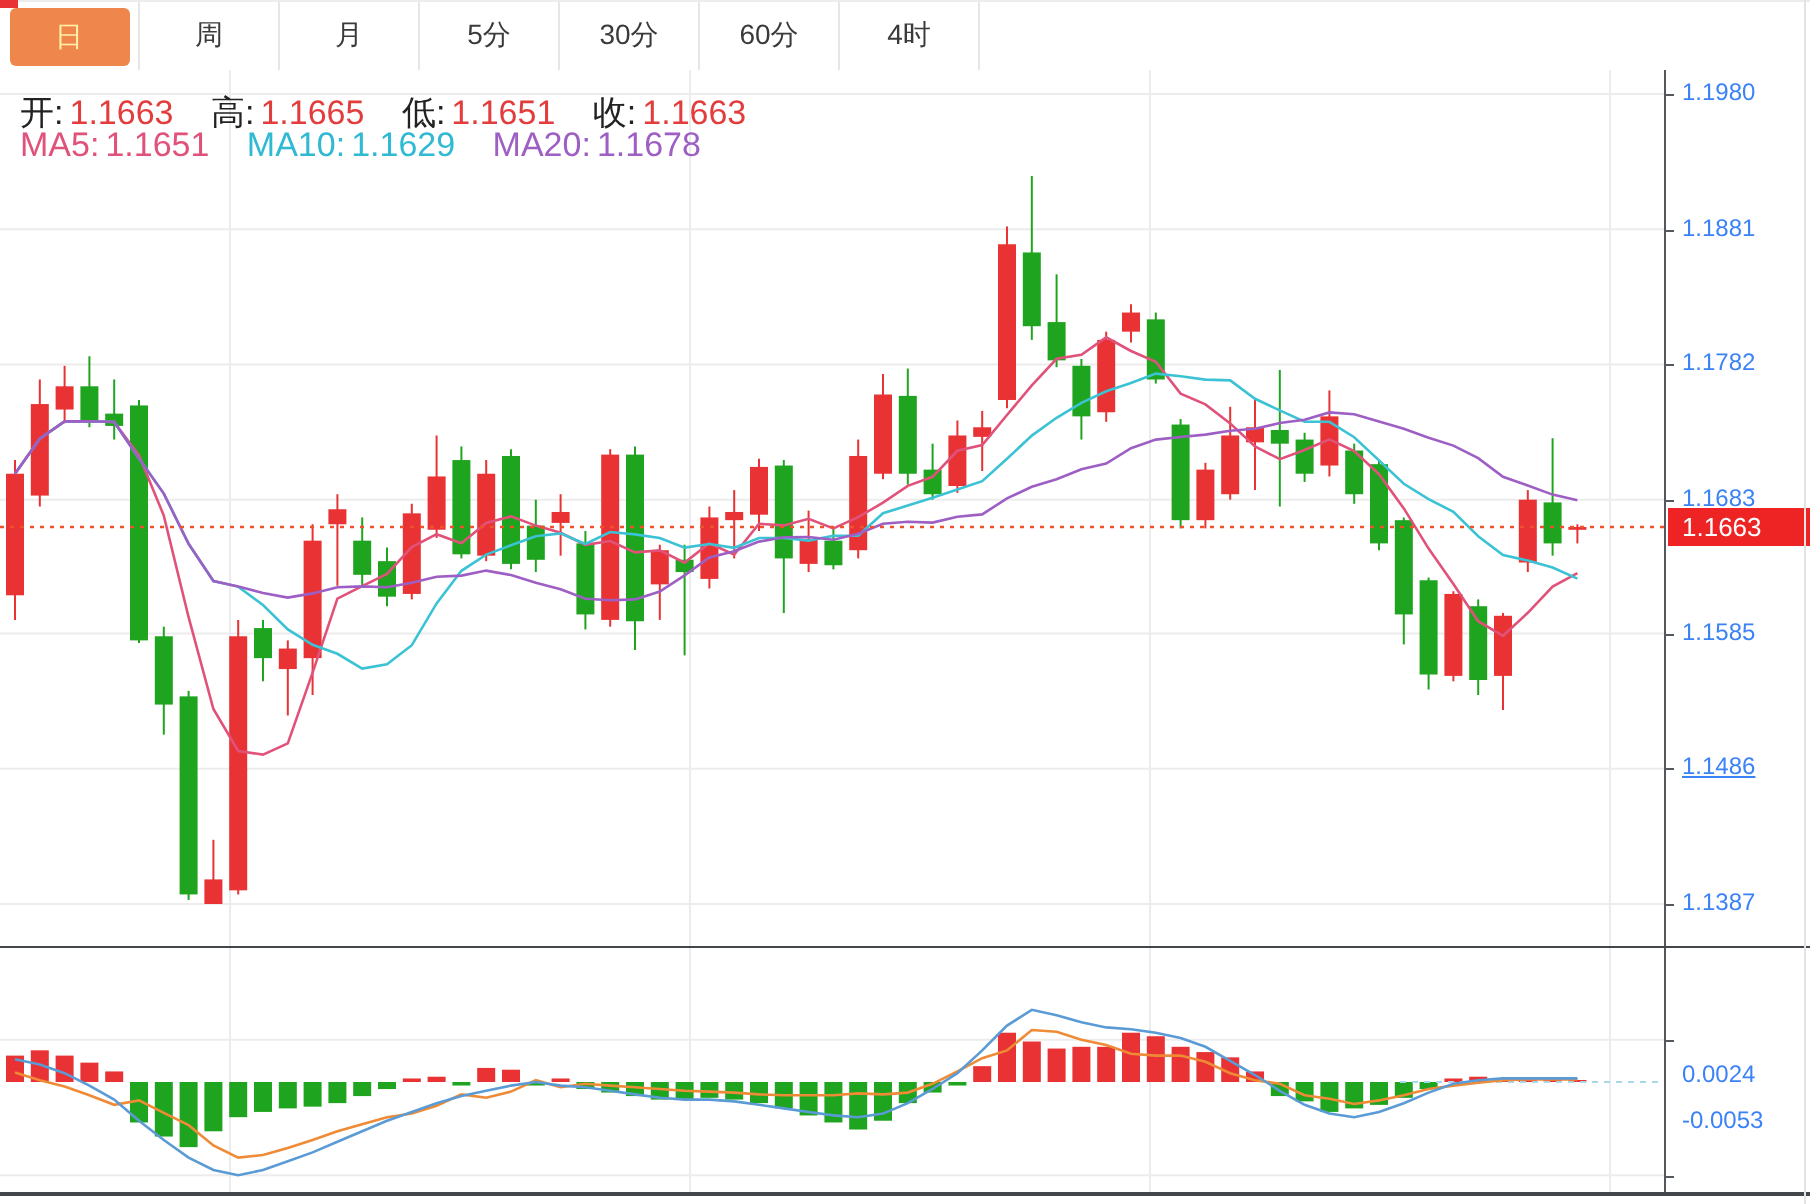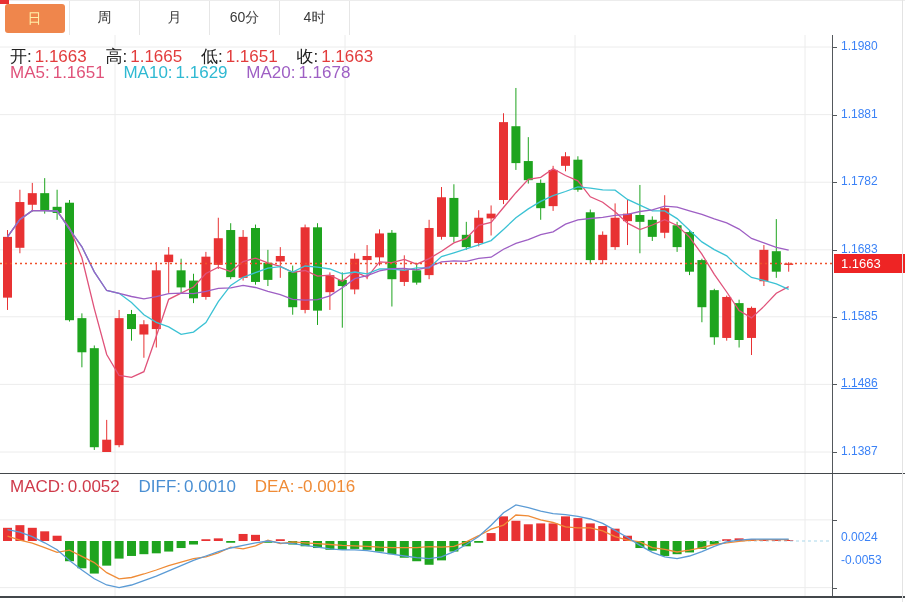--- a/index.html
+++ b/index.html
@@ -43,20 +43,26 @@
 
   <div class="tabbar" id="tabbar">
       <div class="tab sel">
         <span class="tlabel">日</span>
       </div>
       <div class="tab">
         <span class="tlabel">周</span>
       </div>
       <div class="tab">
         <span class="tlabel">月</span>
+      </div>
+      <div class="tab">
+        <span class="tlabel">5分</span>
+      </div>
+      <div class="tab">
+        <span class="tlabel">30分</span>
       </div>
       <div class="tab">
         <span class="tlabel">60分</span>
       </div>
       <div class="tab">
         <span class="tlabel">4时</span>
       </div>
     </div>
 
   <svg id="mainSvg" width="832" height="438">
@@ -286,25 +292,20 @@
     <span class="lblk">低:</span><span class="vred gap">1.1651</span>
     <span class="lblk">收:</span><span class="vred">1.1663</span>
   </div>
 
   <div class="legend" id="ma-legend">
     <span class="ma5c">MA5:</span><span class="ma5c gap">1.1651</span>
     <span class="ma10c">MA10:</span><span class="ma10c gap">1.1629</span>
     <span class="ma20c">MA20:</span><span class="ma20c">1.1678</span>
   </div>
 
-  <div class="legend" id="macd-legend">
-    <span class="lmacd">MACD:</span><span class="lmacd gap">0.0052</span>
-    <span class="ldiff">DIFF:</span><span class="ldiff gap">0.0010</span>
-    <span class="ldea">DEA:</span><span class="ldea">-0.0016</span>
-  </div>
 
   <div id="axis">
     <div id="badge" style="top: 219.001px;">1.1663</div>
   <div class="tickmark" style="top: 12px;"></div>
       <div class="ticklbl" style="top: 4px;">1.1980</div>
       <div class="tickmark" style="top: 79.6138px;"></div>
       <div class="ticklbl" style="top: 71.6138px;">1.1881</div>
       <div class="tickmark" style="top: 147.228px;"></div>
       <div class="ticklbl" style="top: 139.228px;">1.1782</div>
       <div class="tickmark" style="top: 214.841px;"></div>

